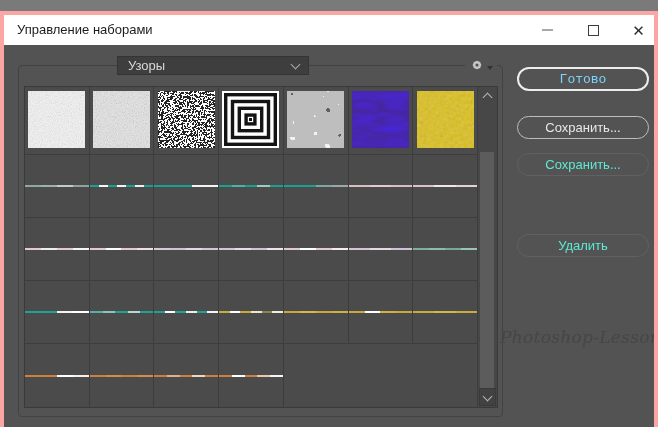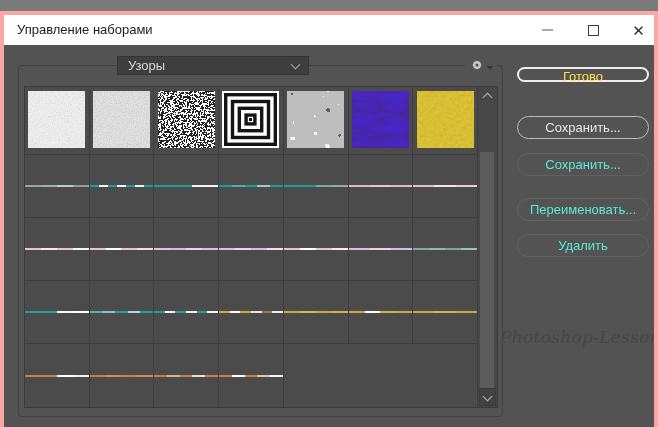--- a/index.html
+++ b/index.html
@@ -39,21 +39,21 @@
   .sb-up{position:absolute;left:0;top:2px;width:100%;height:14px;display:flex;align-items:center;justify-content:center;}
   .sb-thumb{position:absolute;left:2px;right:3px;top:65px;height:239px;background:#5c5c5c;}
   .sb-down{position:absolute;left:1px;right:1px;bottom:1px;height:16px;background:#424242;border:1px solid #3a3a3a;
            display:flex;align-items:center;justify-content:center;}
   .chev-up{width:6px;height:6px;border-left:1.6px solid #b5b5b5;border-bottom:1.6px solid #b5b5b5;transform:rotate(135deg);margin-top:3px;}
   .chev-dn{width:6px;height:6px;border-left:1.6px solid #b5b5b5;border-bottom:1.6px solid #b5b5b5;transform:rotate(-45deg);margin-bottom:2px;}
   
   .btn-col{position:absolute;left:513px;top:52px;width:132px;height:200px;}
   .ps-btn{position:absolute;left:0;width:132px;height:23px;background:transparent;border:1px solid #bdbdbd;border-radius:12px;
           color:#e8e8e8;font-size:13px;font-family:"Liberation Sans",sans-serif;padding:0;box-sizing:border-box;}
-  .ps-btn.primary{height:15px;border:2px solid #ededed;color:#fde047;}
+  .ps-btn.primary{height:24px;border:2px solid #ededed;color:#7dd3fc;font-family:Liberation Mono, monospace;}
   .ps-btn.disabled{border-color:#616161;color:#5eead4;}
   
   .watermark{position:absolute;left:496px;top:312px;font-family:"DejaVu Serif",serif;font-style:italic;
              font-size:17px;color:#464646;white-space:nowrap;letter-spacing:0.3px;}
 </style>
 </head>
 <body>
 
 <div class="window">
 
@@ -294,19 +294,18 @@
       <div class="sb-down">
         <span class="chev-dn"></span>
       </div>
     </div>
   </div>
 
   <div class="btn-col">
       <button class="ps-btn primary" style="top: 0px;">Готово</button>
       <button class="ps-btn" style="top: 49px;">Сохранить...</button>
       <button class="ps-btn disabled" style="top: 86px;">Сохранить...</button>
-      <button class="ps-btn disabled" style="top: 131px;">Переименовать...</button>
       <button class="ps-btn disabled" style="top: 167px;">Удалить</button>
     </div>
 
   <div class="watermark">Photoshop-Lessons.ru</div>
 
 </div>
 
 </body></html>

